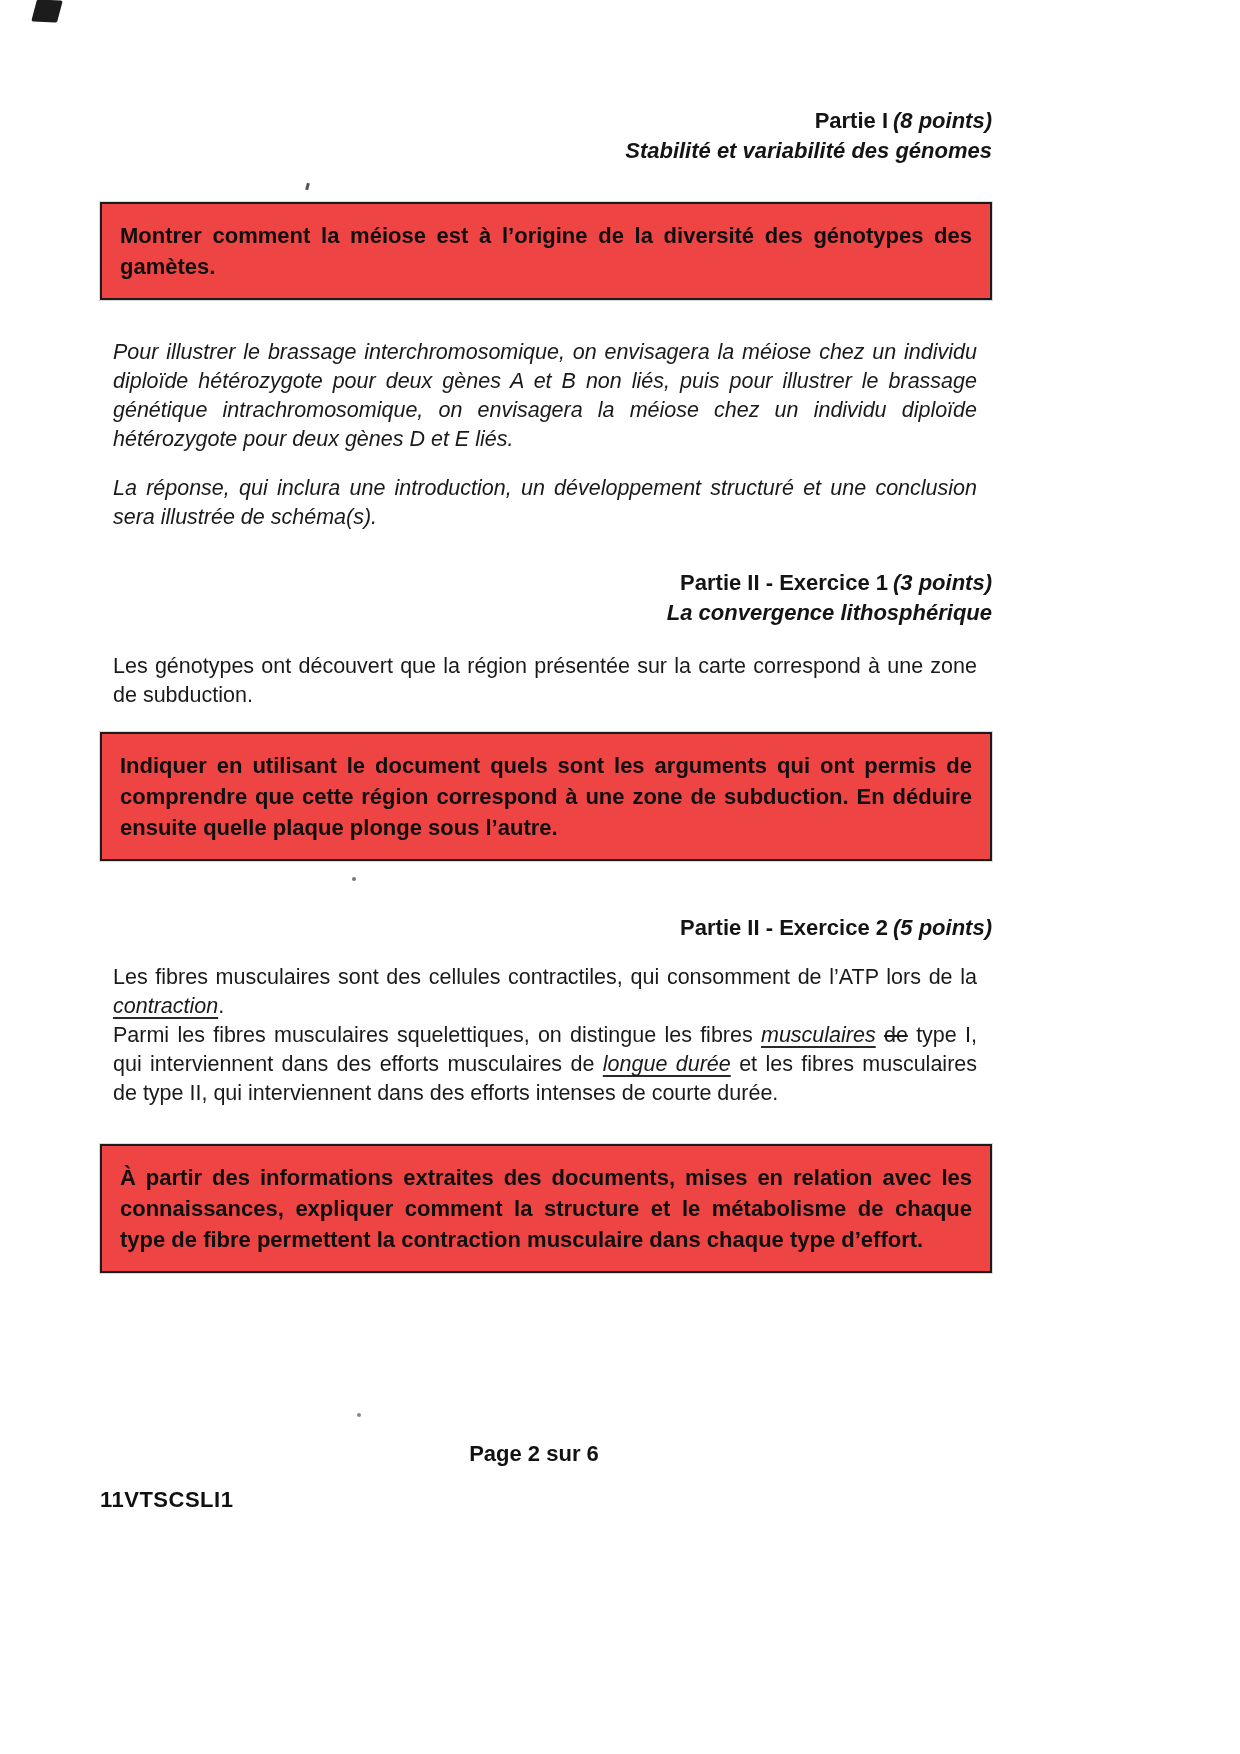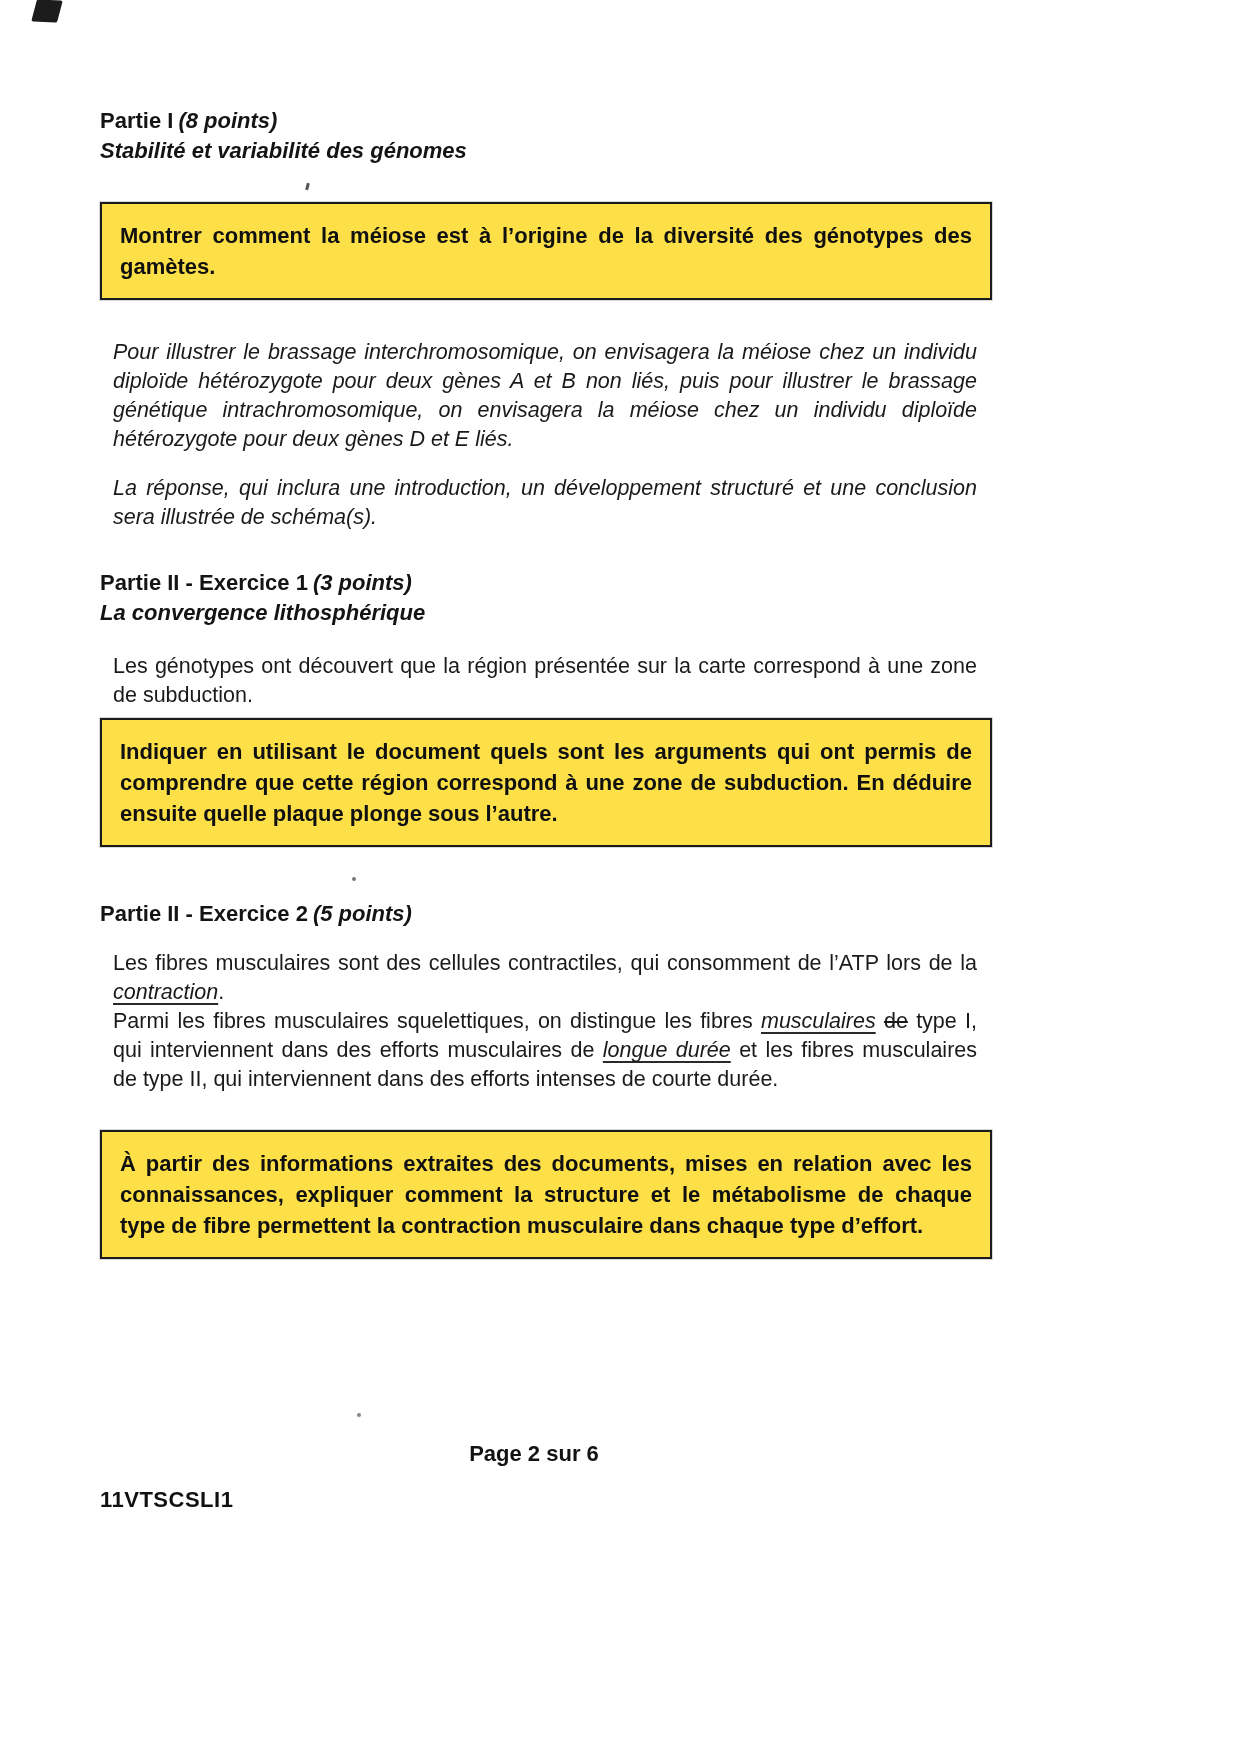--- a/index.html
+++ b/index.html
@@ -13,33 +13,33 @@
     overflow: hidden;
   }
   .content {
     position: absolute;
     left: 100px;
     top: 0;
     width: 892px;
     padding-top: 106px;
   }
   .section-title {
-    text-align: left;
+    text-align: right;
     font-size: 22px;
     font-weight: bold;
     line-height: 30px;
     color: #141414;
   }
   .t-bolditalic { font-weight: bold; font-style: italic; }
   .pts { margin-left: 5px; }
 
   .task-box {
     border: 2px solid #1b1b1b;
     padding: 16px 18px;
-    background: #fde047;
+    background: #ef4444;
     box-shadow: 0 0 0 1px rgba(0,0,0,0.15);
   }
   .task-text {
     margin: 0;
     font-size: 22px;
     font-weight: bold;
     line-height: 31px;
     text-align: justify;
     color: #101010;
   }
@@ -51,21 +51,21 @@
     text-align: justify;
     color: #1a1a1a;
   }
   .italic { font-style: italic; }
 
   .mt-box1   { margin-top: 36px; }
   .mt-para1  { margin-top: 38px; }
   .mt-para2  { margin-top: 20px; }
   .mt-hex1   { margin-top: 36px; }
   .mt-intro1 { margin-top: 24px; }
-  .mt-box2   { margin-top: 8px; }
+  .mt-box2   { margin-top: 22px; }
   .mt-hex2   { margin-top: 52px; }
   .mt-intro2 { margin-top: 20px; }
   .mt-box3   { margin-top: 36px; }
 
   .u {
     text-decoration: underline;
     text-decoration-thickness: 2px;
     text-underline-offset: 4px;
     text-decoration-color: #2a2a2a;
     font-style: italic;

